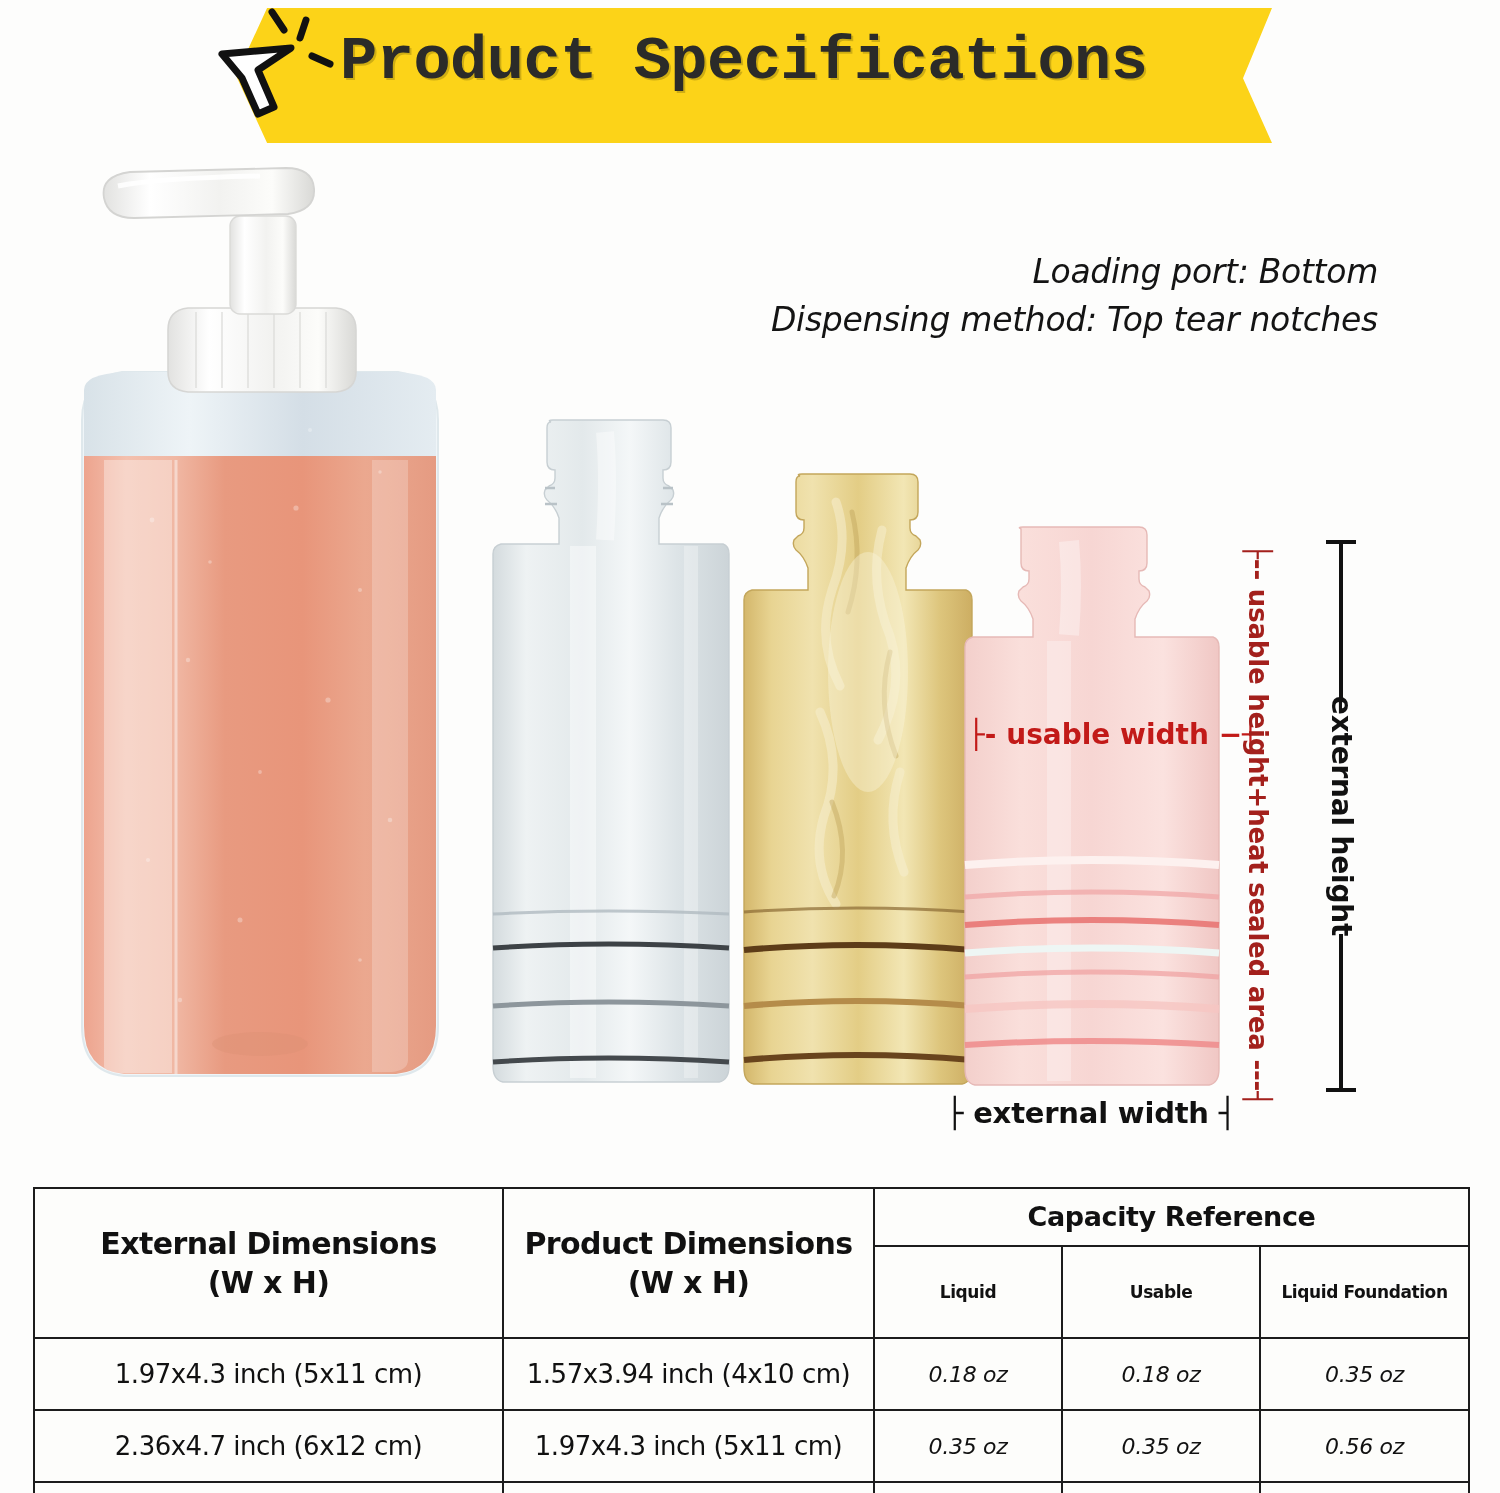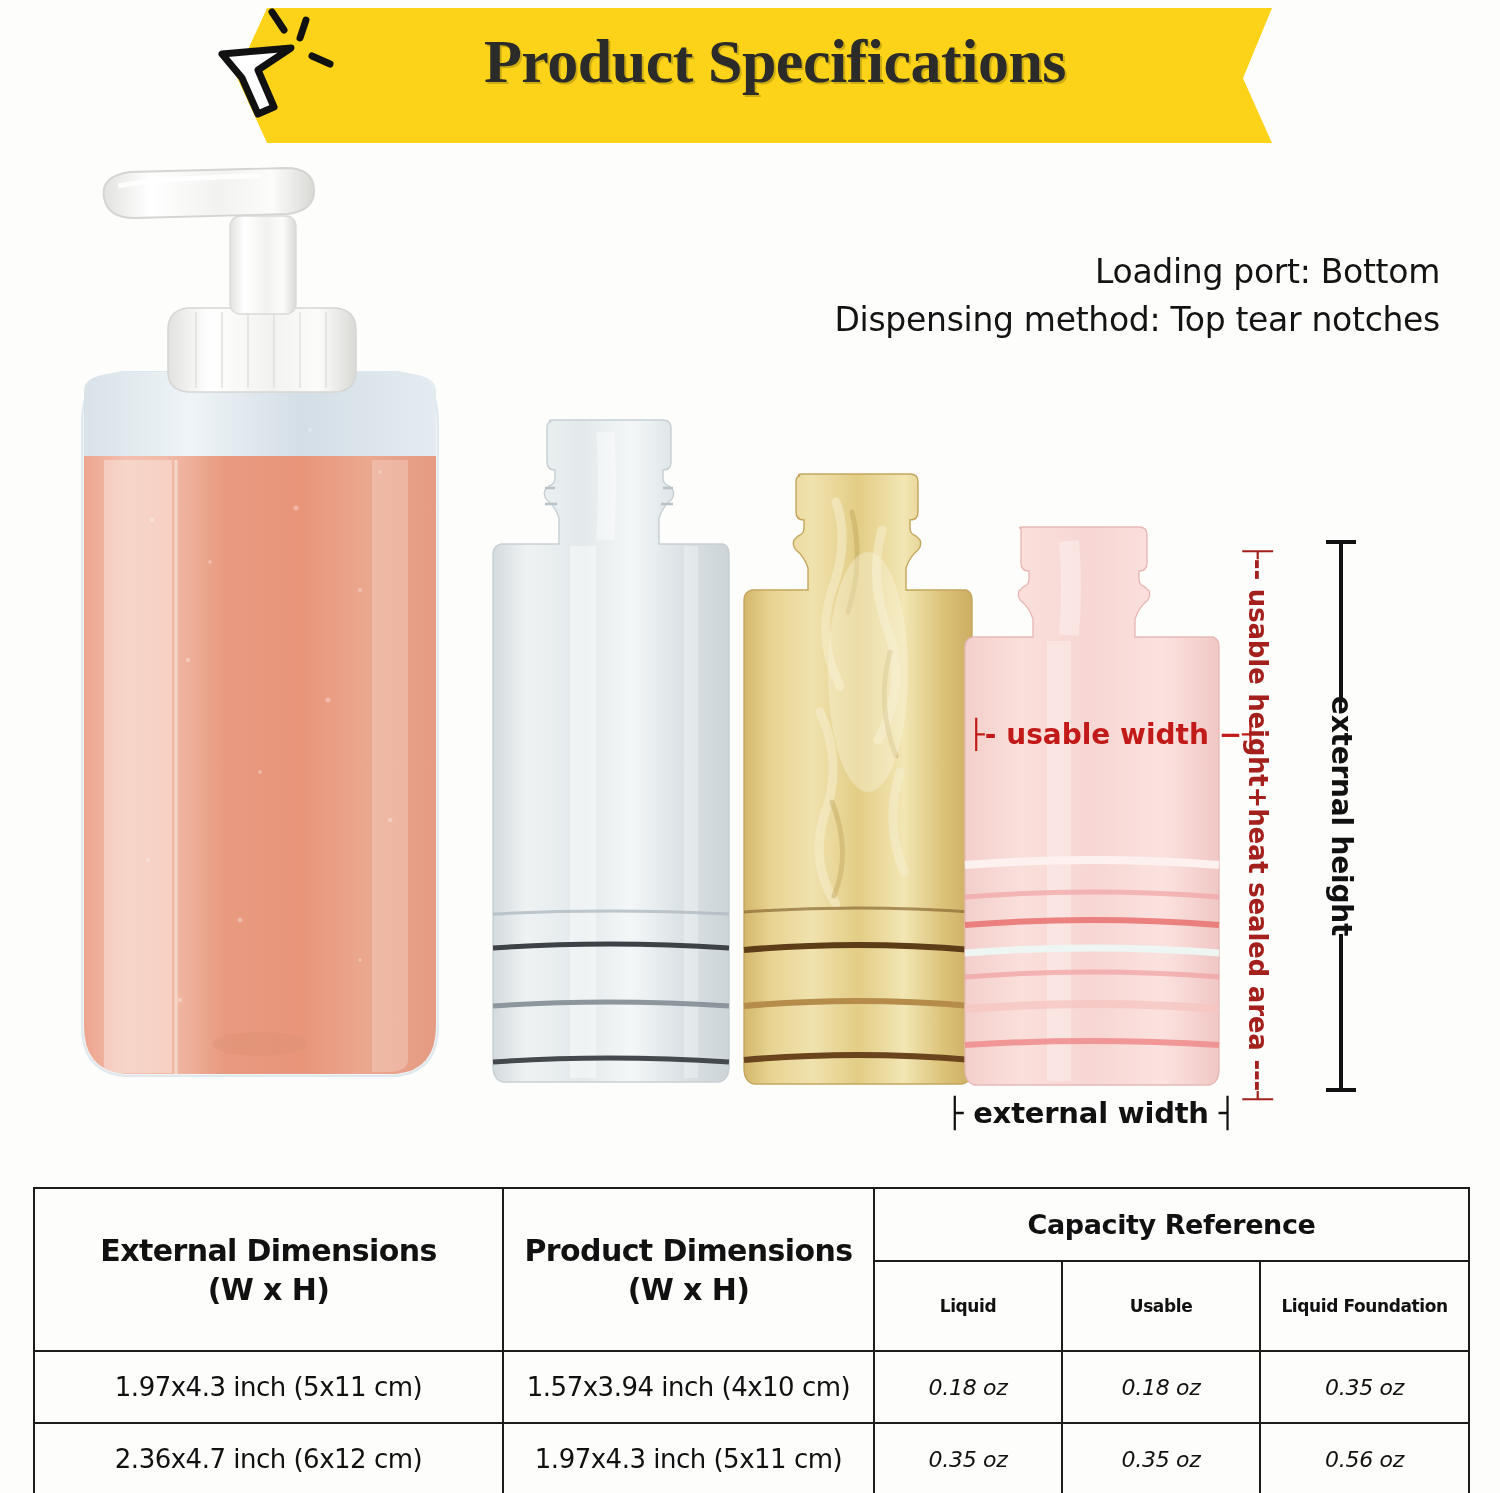--- a/index.html
+++ b/index.html
@@ -27,42 +27,43 @@
     position: absolute;
     left: 236px; top: 8px;
     width: 1036px; height: 135px;
     background: #fcd318;
     clip-path: polygon(3.0% 0%, 100% 0%, 97.2% 52%, 100% 100%, 3.0% 100%, 0% 50%);
   }
   .banner-title {
     position: absolute;
     left: 340px; top: 26px;
     width: 870px;
-    font-family: Liberation Serif, serif;
+    font-family: Liberation Mono, monospace;
     font-size: 62px;
     font-weight: 900;
     letter-spacing: -0.5px;
     color: #2b2b29;
-    text-align: center;
+    text-align: left;
     white-space: nowrap;
     text-shadow: 2px 2px 0 rgba(0,0,0,0.18);
   }
   .cursor-icon {
     position: absolute;
     left: 196px; top: 8px;
     width: 150px; height: 130px;
   }
 
   
   .spec-notes {
     position: absolute;
-    left: 740px; top: 248px;
+    left: 678px; top: 248px;
     width: 700px;
     text-align: right;
     font-family: "DejaVu Sans", sans-serif;
+    font-style: italic;
     font-size: 33px;
     line-height: 1.46;
     color: #141414;
     font-weight: 500;
     letter-spacing: -0.3px;
   }
 
   
   .bottle {
     position: absolute;
@@ -158,21 +159,21 @@
     letter-spacing: -0.6px;
     padding: 10px 4px;
     height: 150px;
     margin-left: 44px;
   }
   .hdr-cap {
     font-size: 27px;
     font-weight: 900;
     letter-spacing: -0.4px;
     height: 56px;
-    padding: 20px;
+    padding: 4px;
   }
   .hdr-sub {
     font-size: 17px;
     font-weight: 900;
     letter-spacing: -0.4px;
     height: 90px;
     padding: 4px 2px;
   }
   .cell-dim {
     font-size: 26px;

